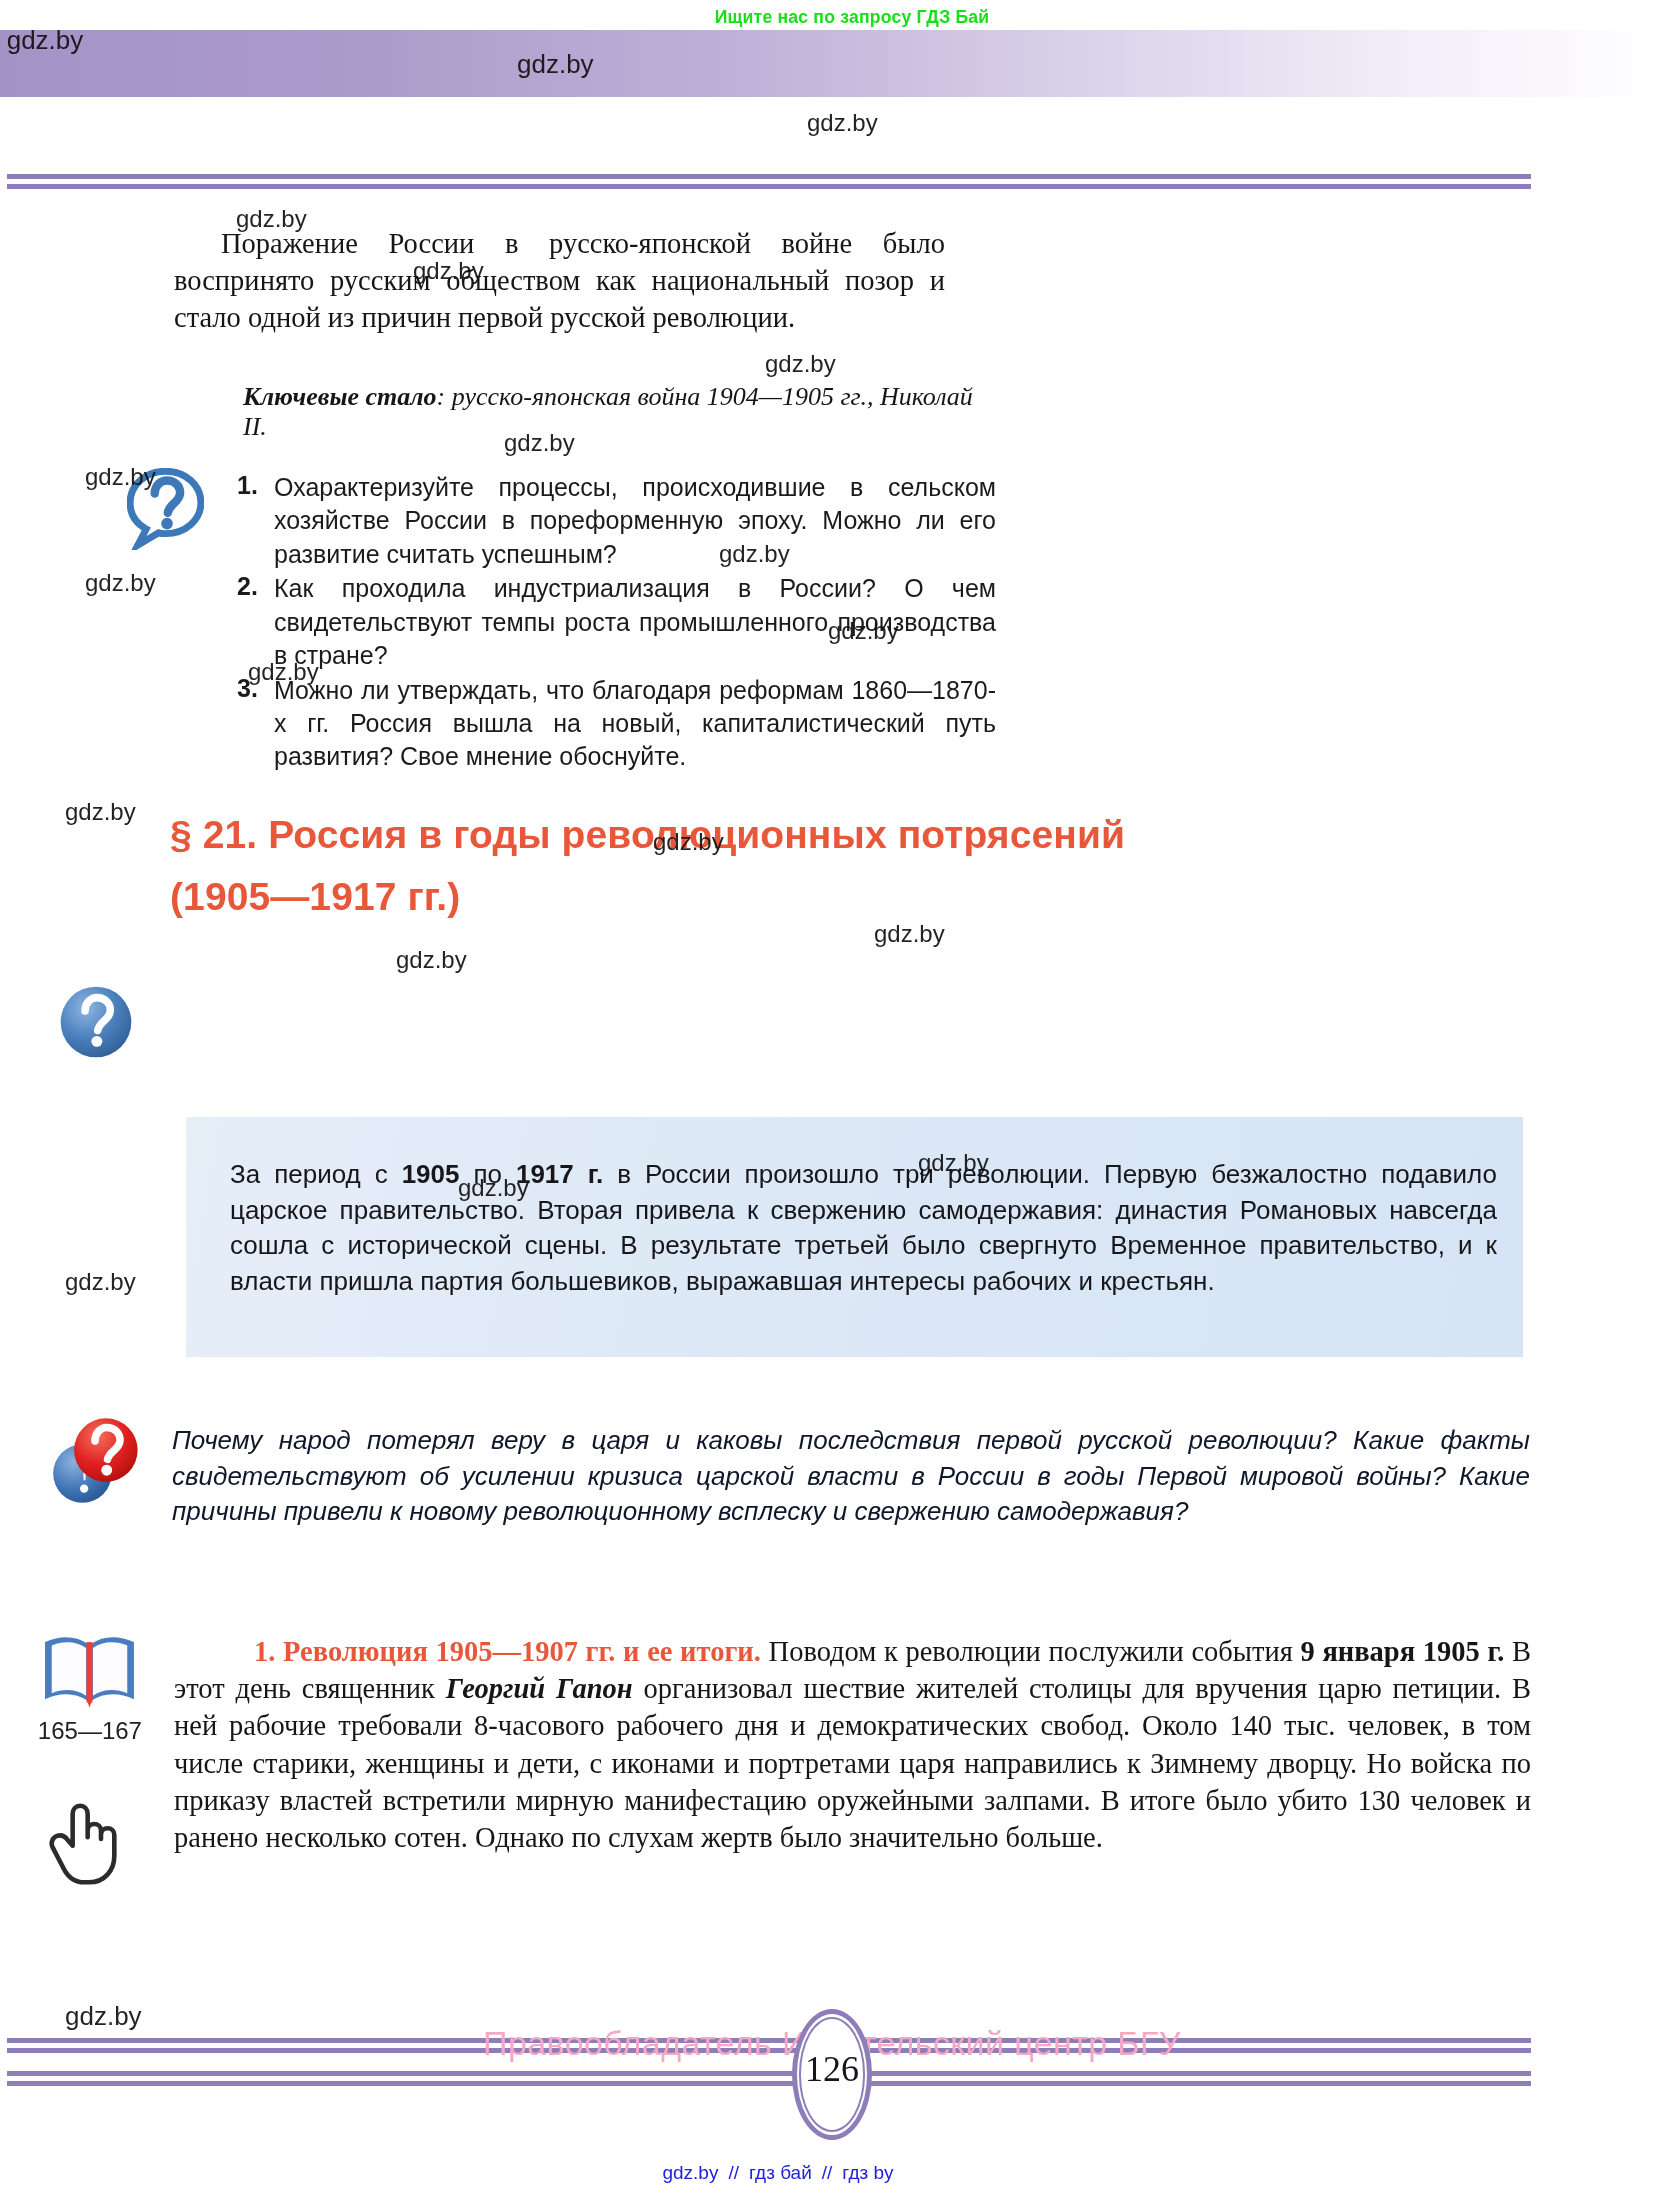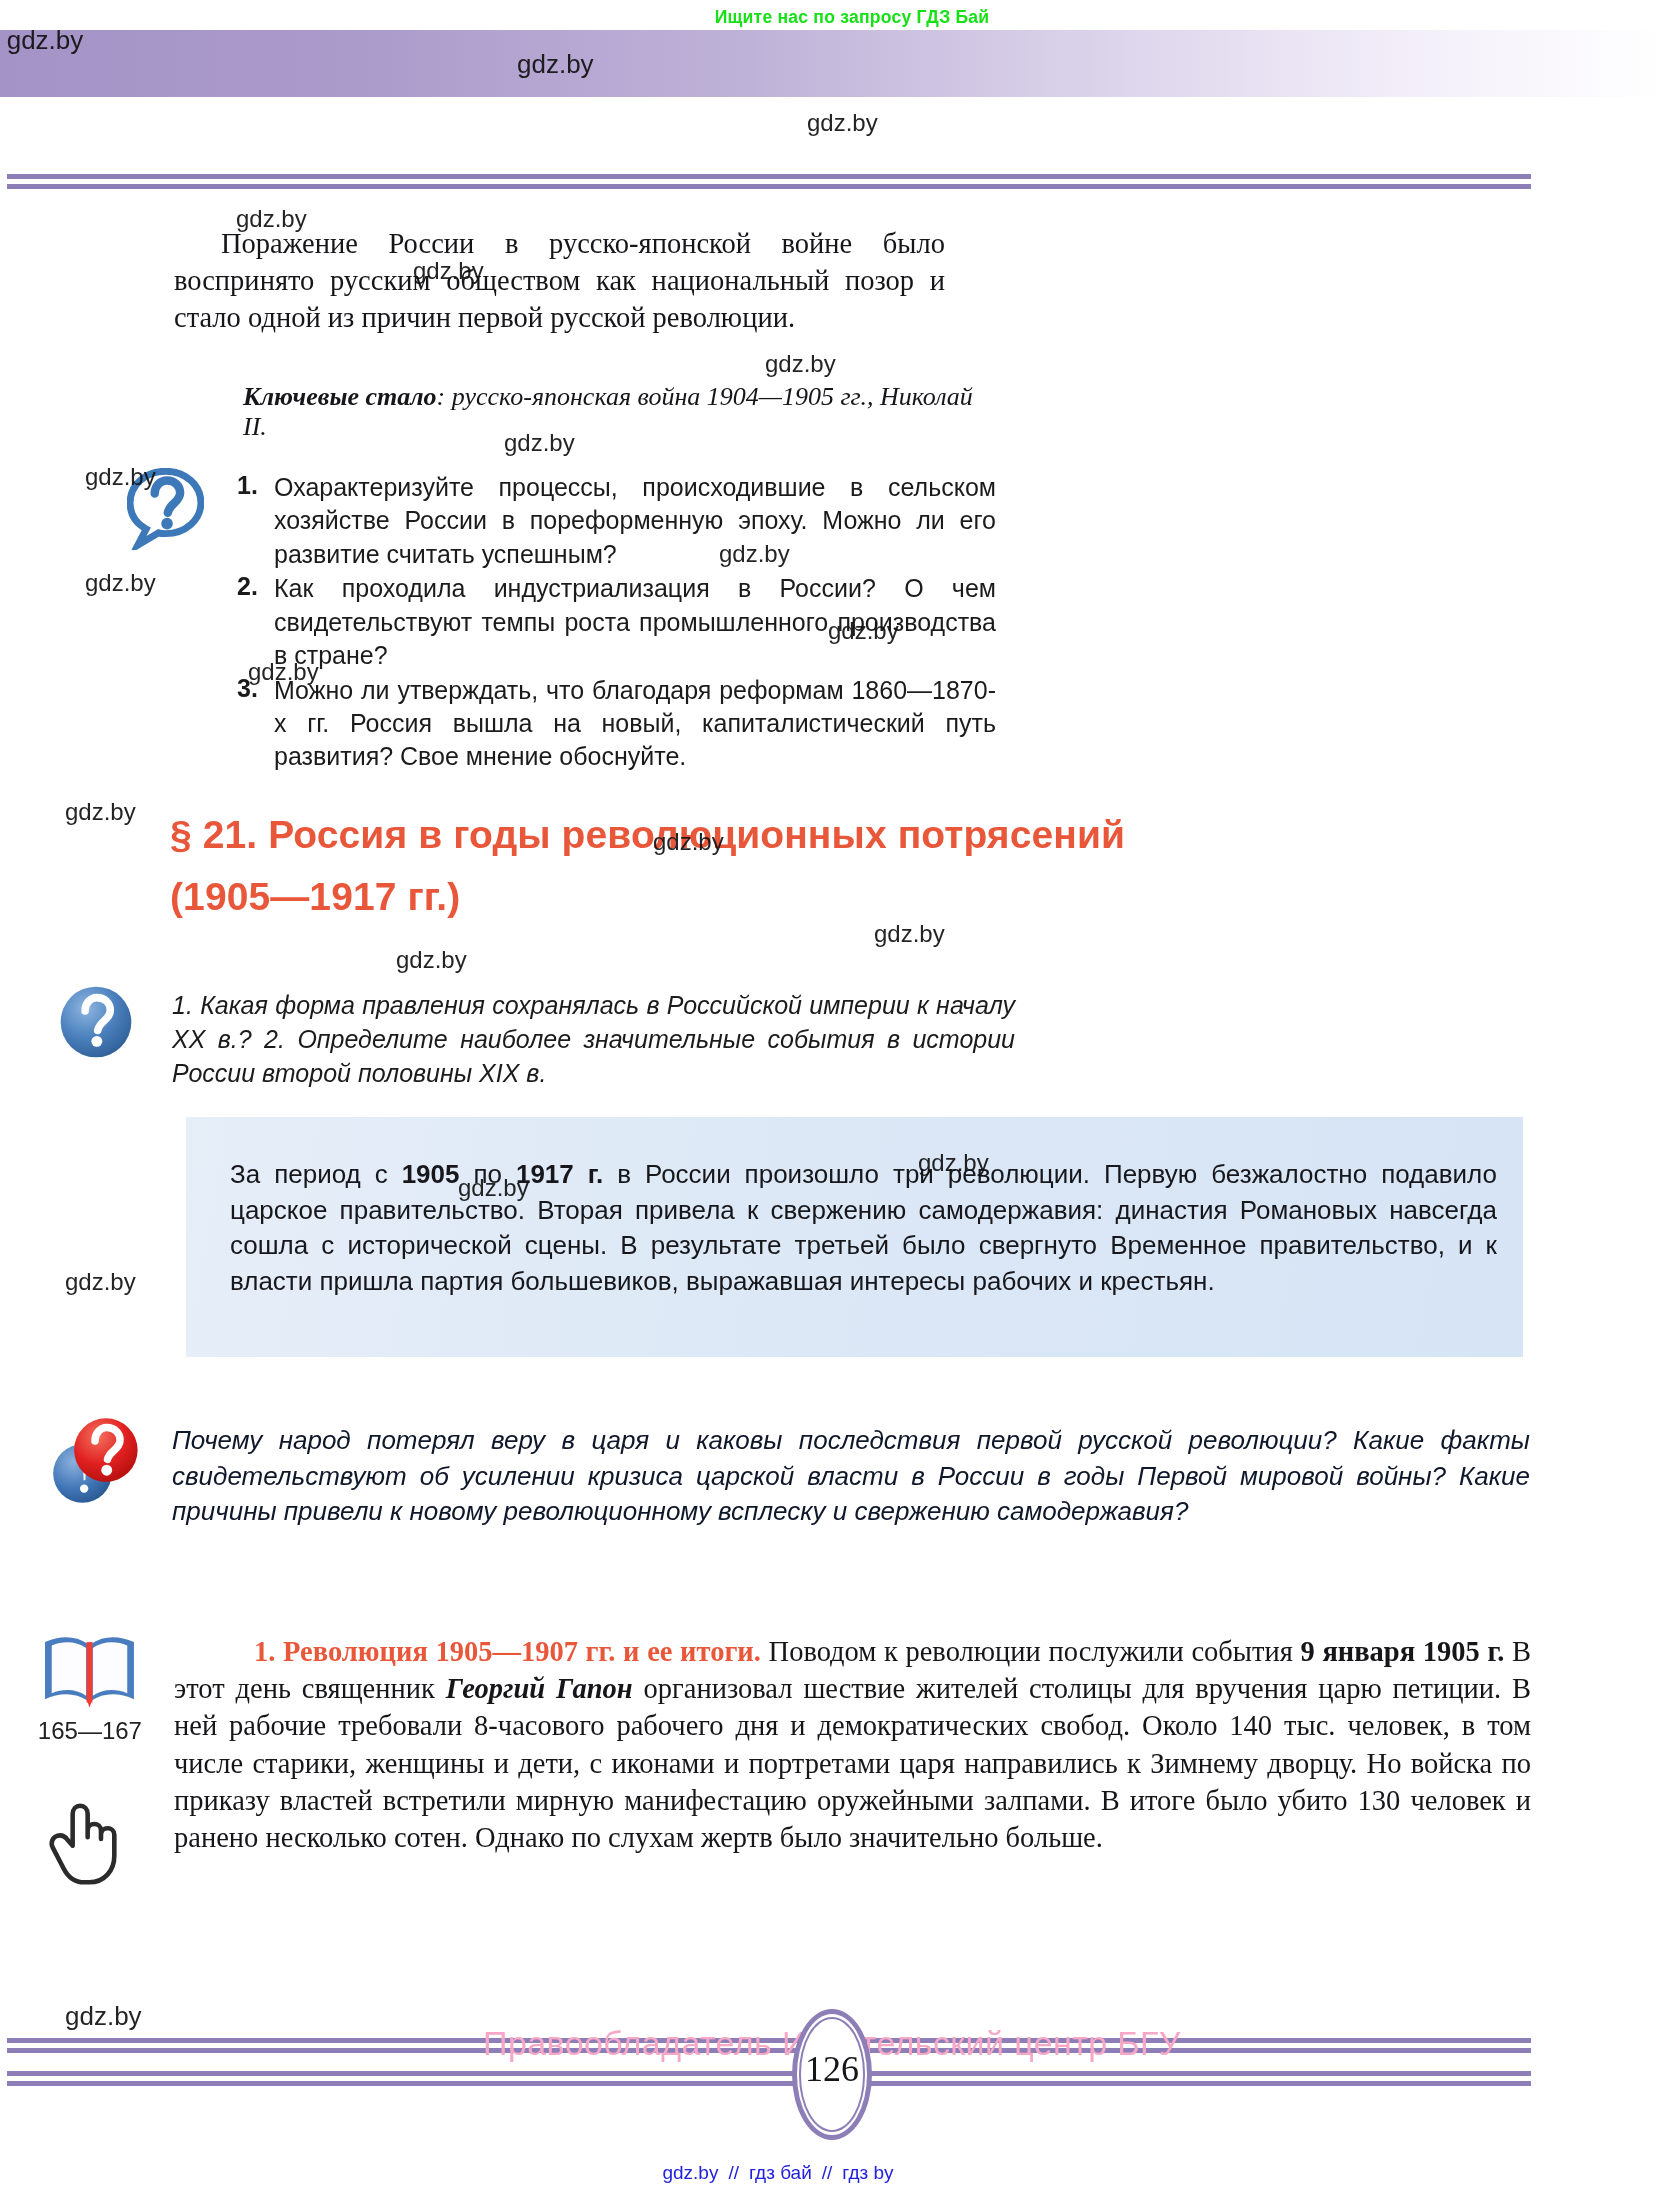--- a/index.html
+++ b/index.html
@@ -244,21 +244,20 @@
           <stop offset="55%" stop-color="#4a80bd"></stop>
           <stop offset="100%" stop-color="#2f5d94"></stop>
         </radialGradient>
       </defs>
       <circle cx="44" cy="44" r="42" fill="url(#bg1)"></circle>
       <path d="M31 31 C31 21 38 15 45 15 C55 15 61 22 61 30 C61 41 48 43 46 54" fill="none" stroke="#ffffff" stroke-width="9" stroke-linecap="round"></path>
       <circle cx="45" cy="67" r="6.5" fill="#ffffff"></circle>
     </svg>
   </div>
 
-  <div id="prequestions">1. Какая форма правления сохранялась в Российской империи к началу XX в.? 2. Определите наиболее значительные события в истории России второй половины XIX в.</div>
 
   <div id="info-box">
     <div class="inner">
       <span>За период с </span><b>1905</b><span> по </span><b>1917 г.</b><span> в России произошло три революции. Первую безжалостно подавило царское правительство. Вторая привела к свержению самодержавия: династия Романовых навсегда сошла с исторической сцены. В результате третьей было свергнуто Временное правительство, и к власти пришла партия большевиков, выражавшая интересы рабочих и крестьян.</span>
     </div>
   </div>
 
   <div class="qe-icon">
     <svg viewBox="0 0 110 108" xmlns="http://www.w3.org/2000/svg">
       <defs>

